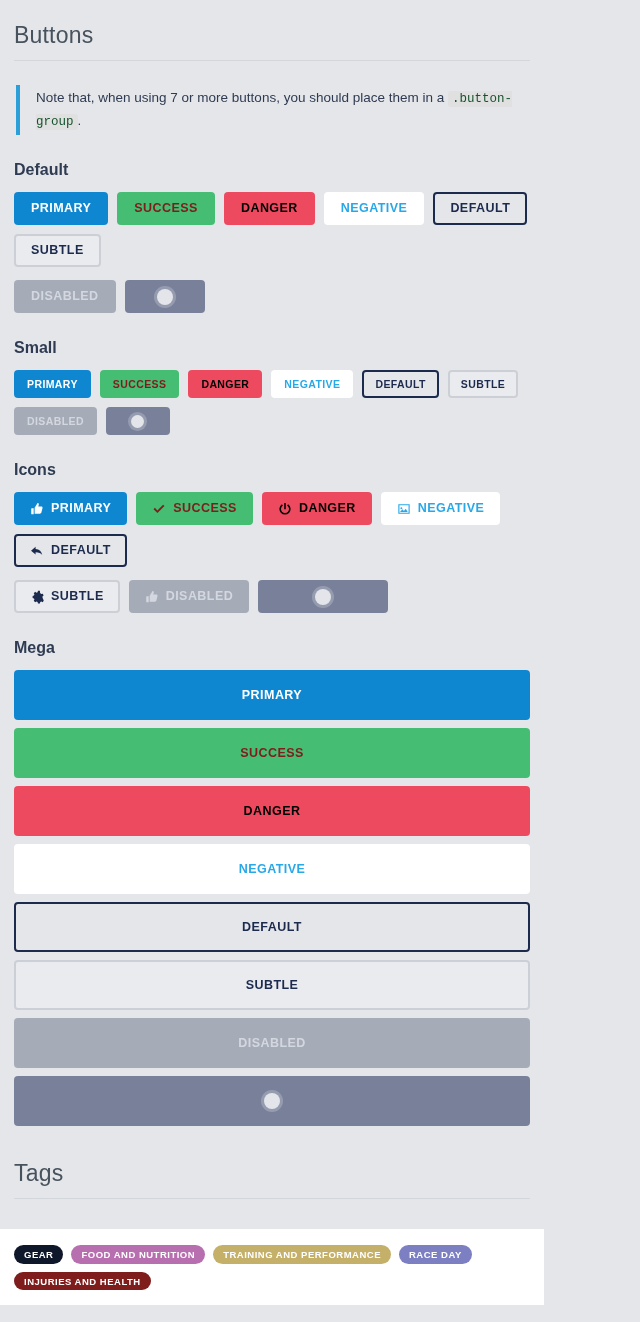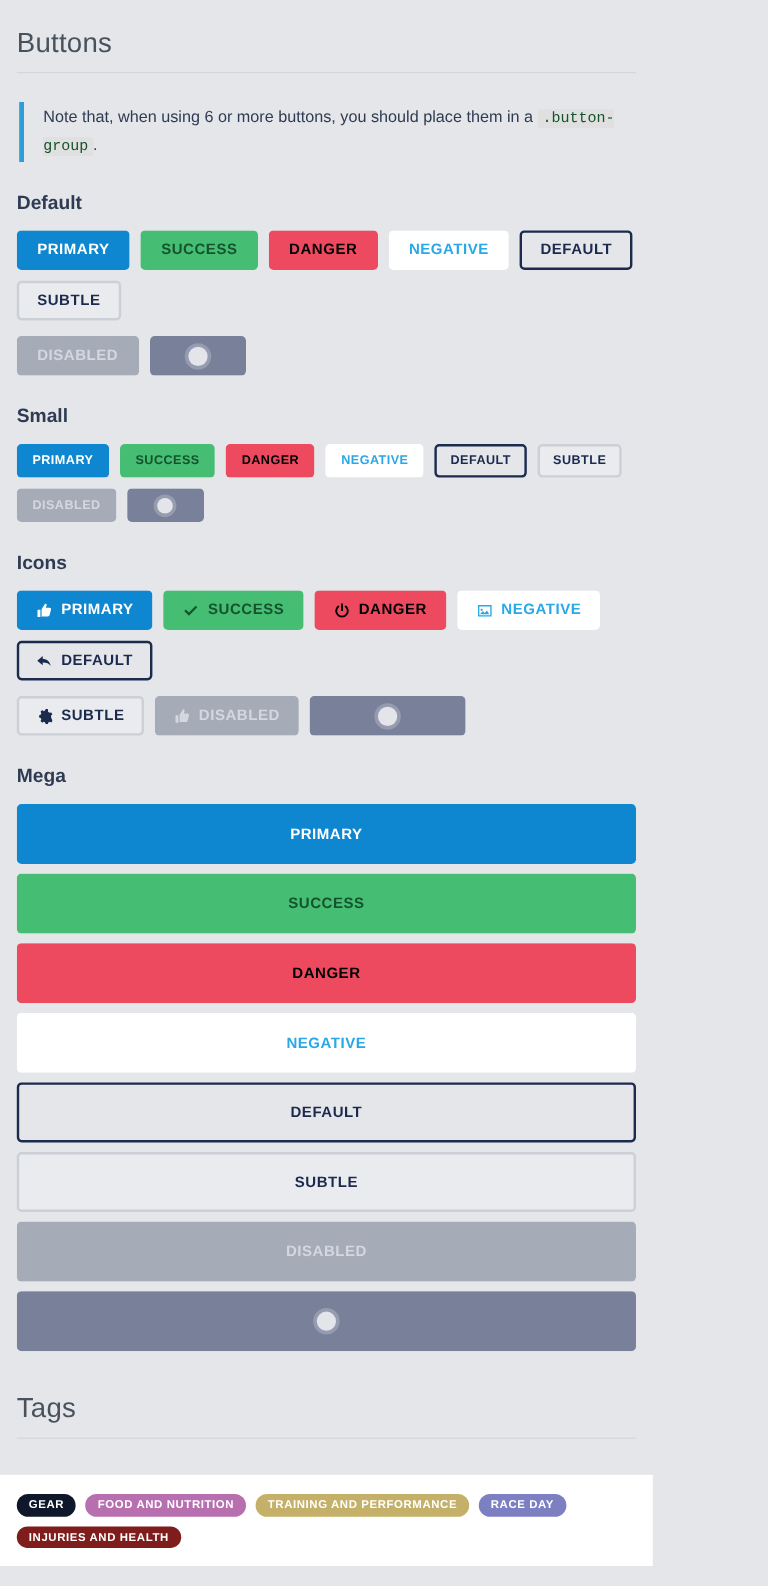--- a/index.html
+++ b/index.html
@@ -85,21 +85,21 @@
     cursor: pointer;
     user-select: none;
     padding: 0 15px;
     height: 33px;
     font-size: 12.5px;
     line-height: 1;
     white-space: nowrap;
   }
 
   .btn--primary  { background: #0e87d0; color: #fff; }
-  .btn--success  { background: #45bd72; color: #14532d; }
+  .btn--success  { background: #45bd72; color: #7f1d1d; }
   .btn--danger   { background: #ed4a5f; color: #000000; }
   .btn--negative { background: #ffffff; color: #29a8e8; }
   .btn--default  { background: #e4e6e9; color: #1c2a4e; border-color: #1c2a4e; }
   .btn--subtle   { background: #e9ebee; color: #1c2a4e; border-color: #ccd0d6; }
   .btn--disabled { background: #a6abb8; color: #d3d7df; cursor: default; }
   .btn--loading  { background: #79809a; color: transparent; cursor: default; min-width: 80px; }
 
   
   .btn--sm {
     height: 28px;
@@ -181,21 +181,21 @@
 </head>
 <body>
 
 <div class="page">
 
   <div class="pad">
 
     <h1 class="section-title">Buttons</h1>
 
     <div class="note">
-      <p><span>Note that, when using 6 or more buttons, you should place them in a </span><code class="inline">.button-group</code><span>.</span></p>
+      <p><span>Note that, when using 7 or more buttons, you should place them in a </span><code class="inline">.button-group</code><span>.</span></p>
     </div>
 
     <h2 class="sub-title">Default</h2>
     <div class="button-group">
       <button class="btn btn--primary">
           <span>PRIMARY</span>
         </button>
       <button class="btn btn--success">
           <span>SUCCESS</span>
         </button>

